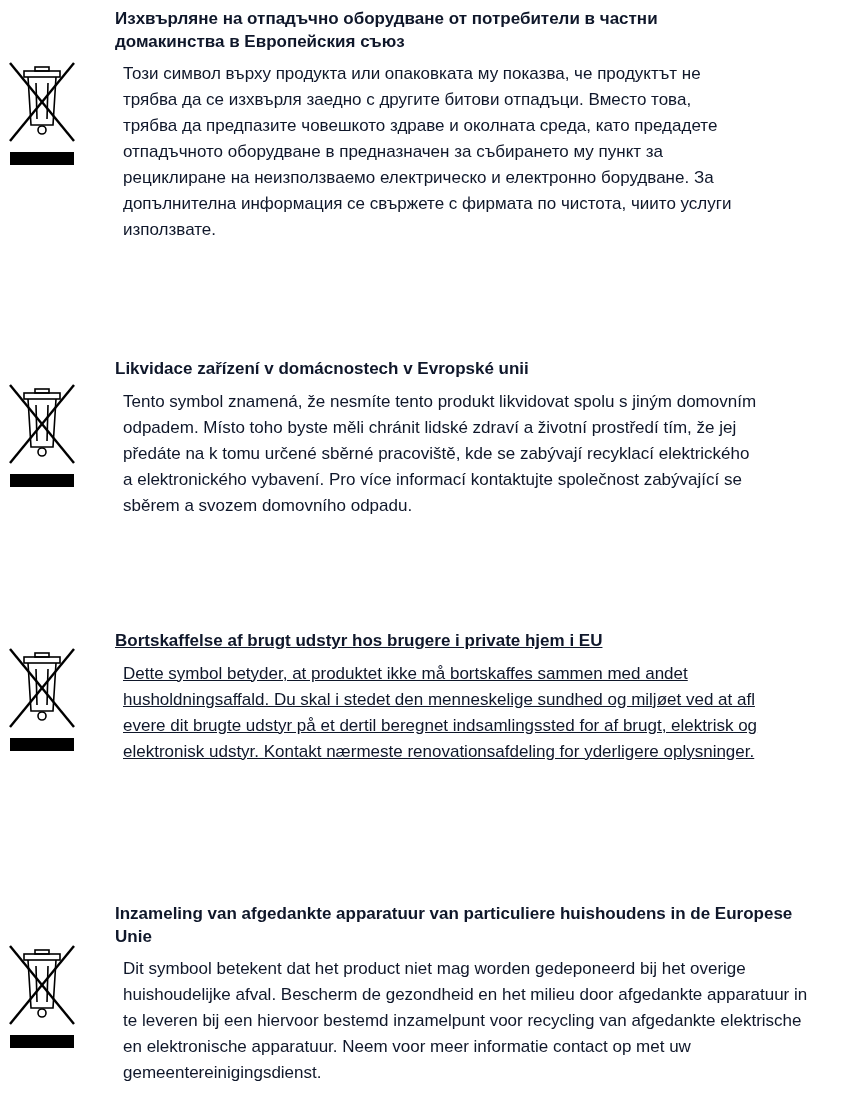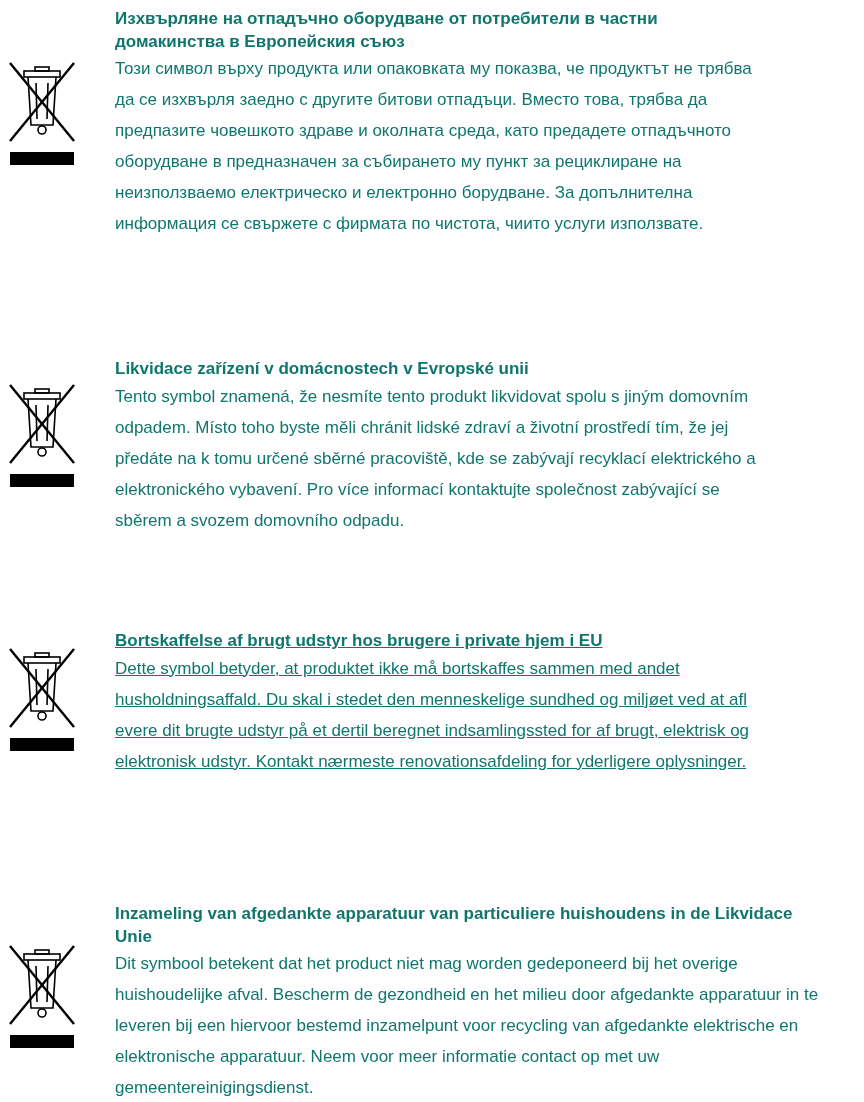--- a/index.html
+++ b/index.html
@@ -5,21 +5,21 @@
   html, body {
     margin: 0;
     padding: 0;
     background: #ffffff;
   }
   .page {
     position: relative;
     width: 864px;
     height: 1102px;
     background: #ffffff;
-    color: #0f766e;
+    color: #0f172a;
     font-family: "Liberation Sans", "DejaVu Sans", sans-serif;
     overflow: hidden;
   }
   .notice {
     position: absolute;
     left: 0;
     width: 864px;
   }
   .icon-col {
     position: absolute;
@@ -30,24 +30,24 @@
     left: 115px;
     top: 0;
   }
   .notice-heading {
     margin: 0;
     font-size: 17px;
     font-weight: bold;
     line-height: 22.5px;
   }
   .notice-body {
-    margin: 0;
+    margin: 8px;
     font-size: 17px;
     font-weight: normal;
-    line-height: 31px;
+    line-height: 26px;
   }
 </style>
 </head>
 <body>
 
 <div class="page">
 
   <section class="notice" style="top:8px;">
     <div class="icon-col" style="top:52px;">
       <svg width="66" height="108" viewBox="0 0 66 108" aria-hidden="true">
@@ -124,18 +124,18 @@
           <line x1="27" y1="23" x2="28" y2="59"></line>
           <line x1="39" y1="23" x2="38" y2="59"></line>
           <circle cx="33" cy="70" r="4"></circle>
           <line x1="1" y1="3" x2="65" y2="81" stroke-width="2.4"></line>
           <line x1="65" y1="3" x2="1" y2="81" stroke-width="2.4"></line>
         </g>
         <rect x="1" y="92" width="64" height="13" fill="#000"></rect>
       </svg>
     </div>
     <div class="text-col" style="width:710px;">
-      <h2 class="notice-heading">Inzameling van afgedankte apparatuur van particuliere huishoudens in de Likvidace Unie</h2>
+      <h2 class="notice-heading">Inzameling van afgedankte apparatuur van particuliere huishoudens in de Europese Unie</h2>
       <p class="notice-body">Dit symbool betekent dat het product niet mag worden gedeponeerd bij het overige huishoudelijke afval. Bescherm de gezondheid en het milieu door afgedankte apparatuur in te leveren bij een hiervoor bestemd inzamelpunt voor recycling van afgedankte elektrische en elektronische apparatuur. Neem voor meer informatie contact op met uw gemeentereinigingsdienst.</p>
     </div>
   </section>
 
 </div>
 
 </body></html>

